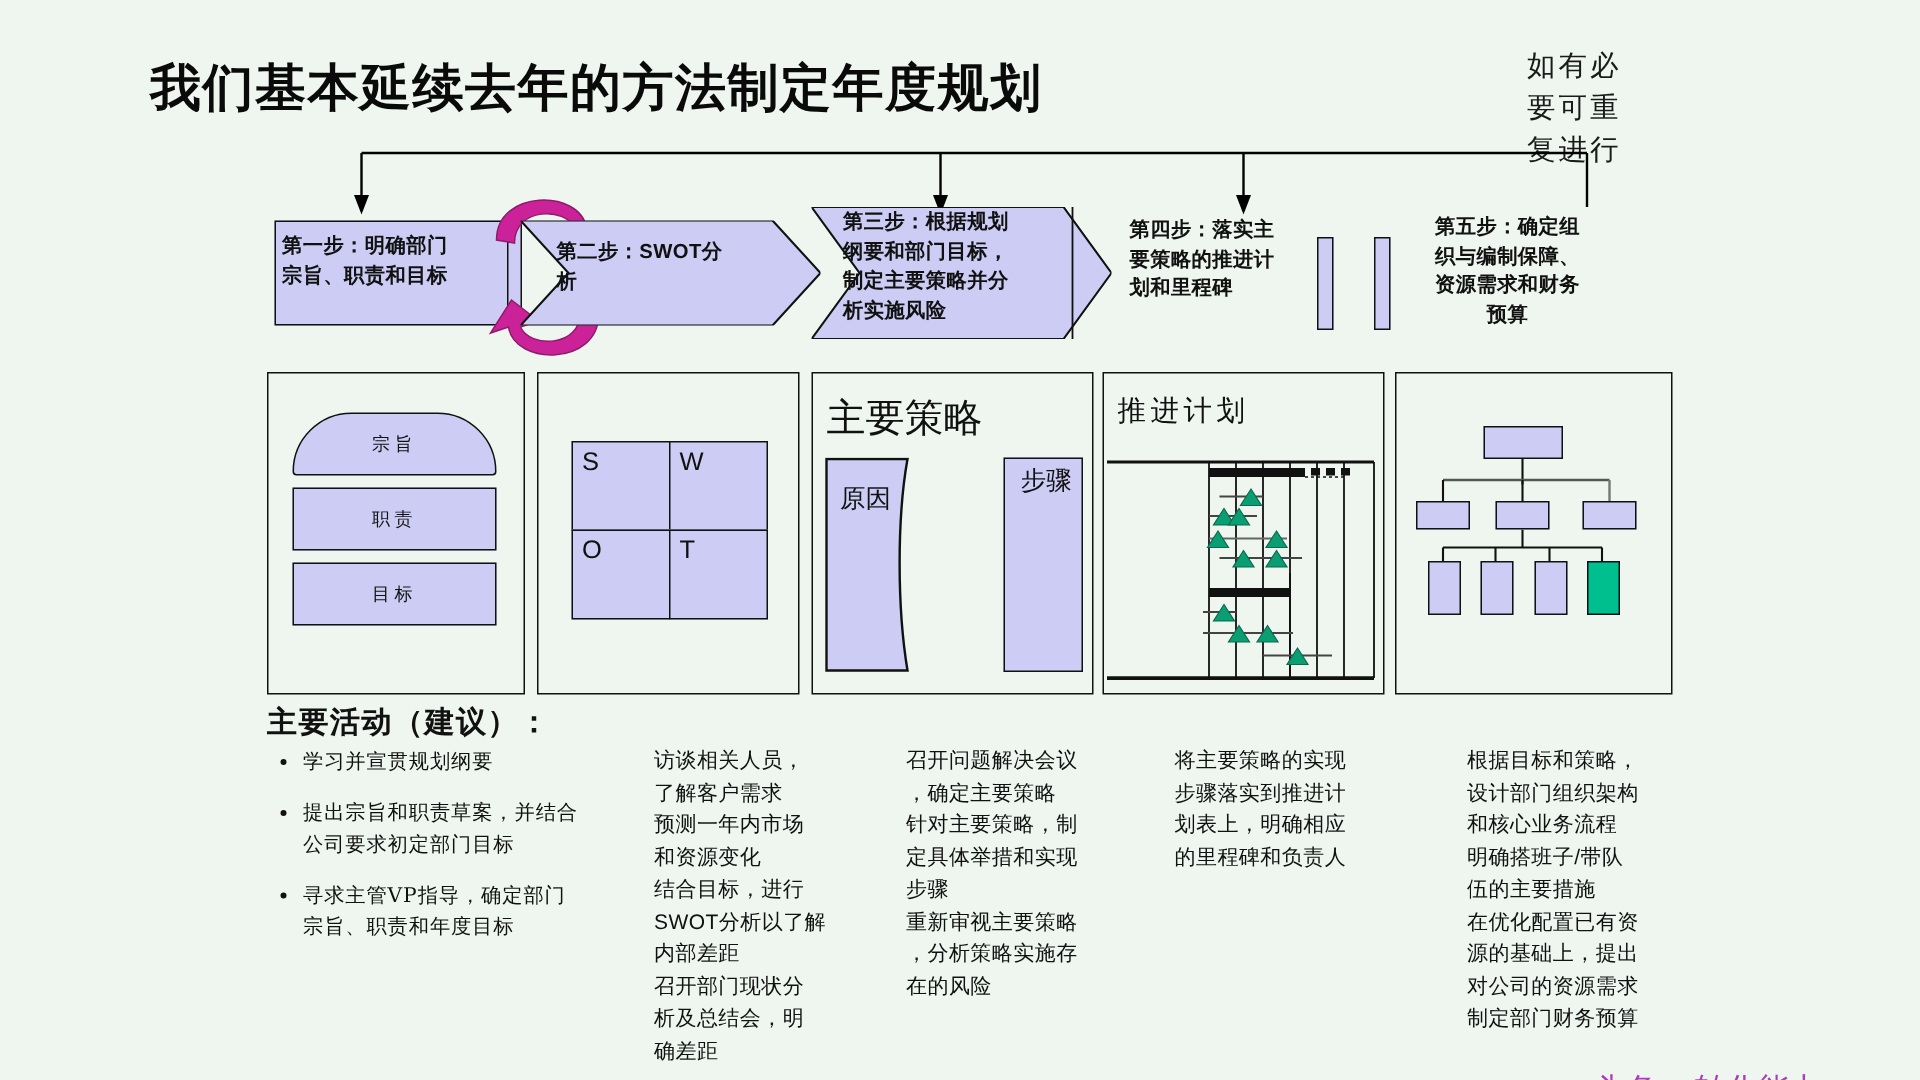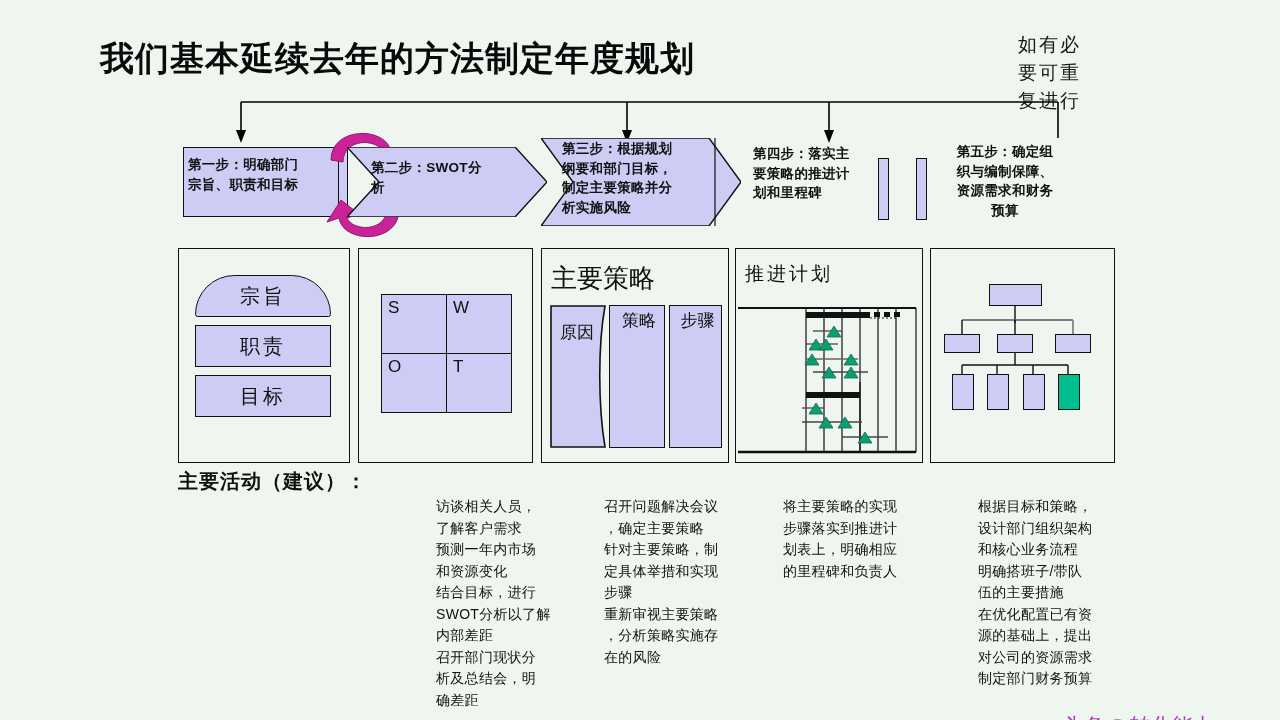--- a/index.html
+++ b/index.html
@@ -45,21 +45,21 @@
   .panel-title{
     position:absolute;
     font-size:21px;color:#111;
   }
 
   
   .pdg{
     position:absolute;background:#ccccf5;border:1.5px solid #111;
     box-sizing:border-box;display:flex;align-items:center;justify-content:center;
     font-family:"DejaVu Serif","Liberation Serif",serif;
-    font-size:20px;color:#111;letter-spacing:3px;
+    font-size:12px;color:#111;letter-spacing:3px;
   }
   .dome{
     border-radius:60px 60px 4px 4px;
   }
 
   
   .swotcell{
     position:absolute;background:#ccccf5;border:1.5px solid #111;
     box-sizing:border-box;font-size:17px;color:#111;
     padding:3px 0 0 6px;
@@ -204,23 +204,20 @@
   </div>
 
   <div class="panel" style="left:541px;width:188px;">
     <div class="panel-title" style="left:9px;top:12px;font-size:26px;font-family:'DejaVu Sans','Liberation Sans',sans-serif;">主要策略</div>
 
     <svg class="abs" style="left:8px;top:56px;width:56px;height:143px;" viewBox="0 0 56 143" preserveAspectRatio="none">
       <path d="M1 1 L55 1 C48 40, 48 100, 55 142 L1 142 Z" fill="#ccccf5" stroke="#111" stroke-width="1.6"></path>
     </svg>
     <div class="abs" style="left:10px;top:60px;width:50px;text-align:center;font-size:17px;color:#111;margin-top:12px;">原因</div>
 
-    <div class="scol" style="left:67px;top:56px;width:56px;height:143px;">
-      <span>策略</span>
-    </div>
     <div class="scol" style="left:127px;top:56px;width:53px;height:143px;">
       <span>步骤</span>
     </div>
   </div>
 
   <div class="panel" style="left:735px;width:188px;">
     <div class="panel-title" style="left:9px;top:12px;font-size:19px;font-family:'DejaVu Serif','Liberation Serif',serif;letter-spacing:3px;">推进计划</div>
     <svg class="abs" style="left:2px;top:55px;width:184px;height:155px;" viewBox="0 0 184 155">
 
       <line x1="0" y1="4" x2="178" y2="4" stroke="#111" stroke-width="2"></line>
@@ -285,20 +282,27 @@
     <div class="orgbox" style="left:66px;top:85px;width:36px;height:19px;"></div>
     <div class="orgbox" style="left:124px;top:85px;width:36px;height:19px;"></div>
     <div class="orgbox" style="left:21px;top:125px;width:22px;height:36px;"></div>
     <div class="orgbox" style="left:56px;top:125px;width:22px;height:36px;"></div>
     <div class="orgbox" style="left:92px;top:125px;width:22px;height:36px;"></div>
     <div class="orgbox hl" style="left:127px;top:125px;width:22px;height:36px;"></div>
   </div>
 
   <div class="abs" id="acts-title">主要活动（建议）：</div>
 
+  <div class="abs bullets">
+    <ul>
+      <li>学习并宣贯规划纲要</li>
+      <li>提出宗旨和职责草案，并结合公司要求初定部门目标</li>
+      <li>寻求主管VP指导，确定部门宗旨、职责和年度目标</li>
+    </ul>
+  </div>
 
   <div class="abs coltext" style="left:404px;margin-left:32px;">访谈相关人员，
 了解客户需求
 预测一年内市场
 和资源变化
 结合目标，进行
 SWOT分析以了解
 内部差距
 召开部门现状分
 析及总结会，明

